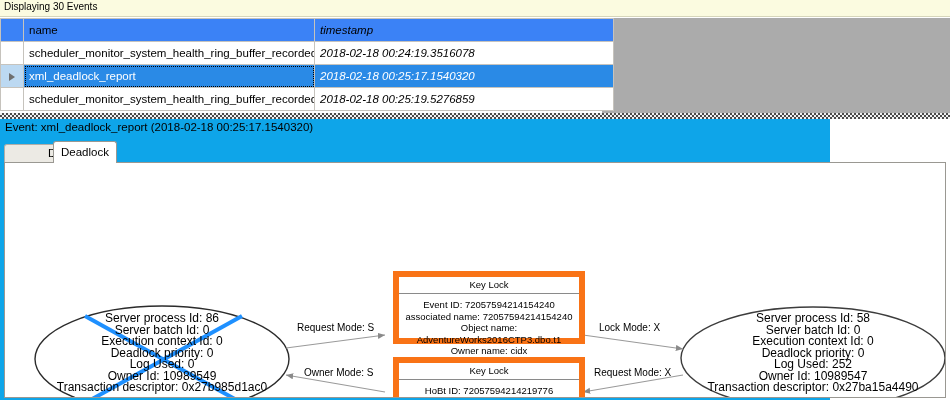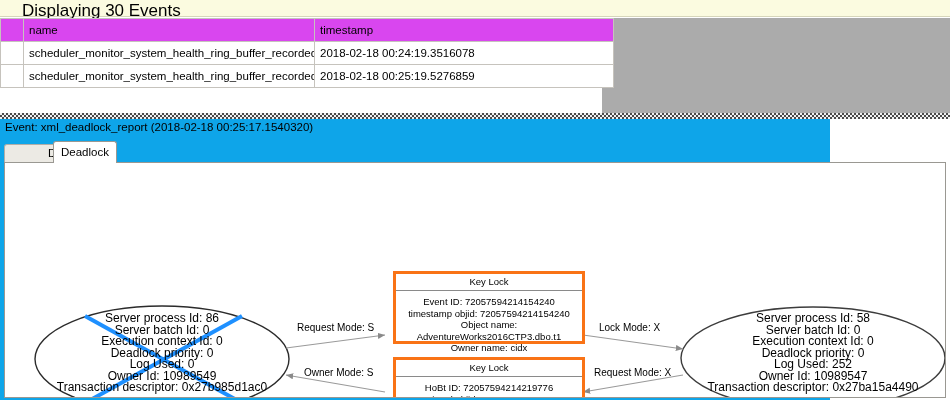--- a/index.html
+++ b/index.html
@@ -12,22 +12,22 @@
   #root { position: relative; width: 950px; height: 400px; }
 
   
   .banner {
     position: absolute; left: 0; top: 0; width: 950px; height: 17px;
     background: #fbfbe0;
     border-bottom: 1px solid #d6d6bb;
     box-sizing: border-box;
   }
   .banner-text {
-    position: absolute; left: 22px; top: 1px;
-    font-size: 17px; color: #000;
+    position: absolute; left: 4px; top: 1px;
+    font-size: 10px; color: #000;
     white-space: nowrap;
   }
 
   
   .grid-wrap {
     position: absolute; left: 0; top: 18px; width: 950px; height: 95px;
     background: #ababab;
   }
   .grid {
     position: absolute; left: 0; top: 0; width: 602px; height: 95px;
@@ -40,24 +40,24 @@
     font-size: 11.5px;
     color: #000;
     padding: 0 0 0 5px;
     height: 22px;
     text-align: left;
     font-weight: normal;
     white-space: nowrap;
     overflow: hidden;
     background: #ffffff;
   }
-  .grid th { background: #d946ef; }
+  .grid th { background: #3b82f6; }
   .col-sel { width: 22px; padding: 0 !important; text-align: center !important; }
   .col-name { width: 285px; }
-  .col-ts  { width: 293px; }
+  .col-ts  { width: 293px; font-style: italic; }
 
   tr.selected td { background: #2a8ae6; color: #ffffff; }
   tr.selected td.col-sel { background: #bcd9f2; }
   td.focus-cell { outline: 1px dotted #000; outline-offset: -2px; }
 
   .row-arrow {
     display: inline-block;
     width: 0; height: 0;
     border-left: 6px solid #6f6f6f;
     border-top: 4.5px solid transparent;
@@ -125,21 +125,21 @@
     font-size: 12px;
     color: #000;
     text-align: center;
     line-height: 11.5px;
     white-space: nowrap;
     pointer-events: none;
   }
 
   .lockbox {
     position: absolute;
-    border: 3px solid #f97316;
+    border: 6px solid #f97316;
     background: #ffffff;
     box-sizing: border-box;
   }
   .lockbox .lb-title {
     font-size: 9.5px; color: #000; text-align: center;
     height: 16px; line-height: 16px;
     border-bottom: 1px solid #8a8a8a;
     background: #ffffff;
   }
   .lockbox .lb-body {
@@ -173,20 +173,27 @@
             <th class="col-name">name</th>
             <th class="col-ts">timestamp</th>
           </tr>
         </thead>
         <tbody>
           <tr>
             <td class="col-sel"></td>
             <td class="col-name">scheduler_monitor_system_health_ring_buffer_recorded</td>
             <td class="col-ts">2018-02-18 00:24:19.3516078</td>
           </tr>
+          <tr class="selected">
+            <td class="col-sel">
+              <span class="row-arrow"></span>
+            </td>
+            <td class="col-name focus-cell">xml_deadlock_report</td>
+            <td class="col-ts">2018-02-18 00:25:17.1540320</td>
+          </tr>
           <tr>
             <td class="col-sel"></td>
             <td class="col-name">scheduler_monitor_system_health_ring_buffer_recorded</td>
             <td class="col-ts">2018-02-18 00:25:19.5276859</td>
           </tr>
         </tbody>
       </table>
     </div>
   </div>
 
@@ -243,21 +250,21 @@
           <div>Deadlock priority: 0</div>
           <div>Log Used: 252</div>
           <div>Owner Id: 10989547</div>
           <div>Transaction descriptor: 0x27ba15a4490</div>
         </div>
 
         <div class="lockbox" style="left:388px; top:108px; width:192px; height:73px;">
           <div class="lb-title">Key Lock</div>
           <div class="lb-body">
             <div>Event ID: 72057594214154240</div>
-            <div>timestamp objid: 72057594214154240</div>
+            <div>associated name: 72057594214154240</div>
             <div>Object name: AdventureWorks2016CTP3.dbo.t1</div>
             <div>Owner name: cidx</div>
           </div>
         </div>
 
         <div class="lockbox" style="left:388px; top:194px; width:192px; height:76px;">
           <div class="lb-title">Key Lock</div>
           <div class="lb-body">
             <div>HoBt ID: 72057594214219776</div>
             <div>associated objid: 72057594214219776</div>

